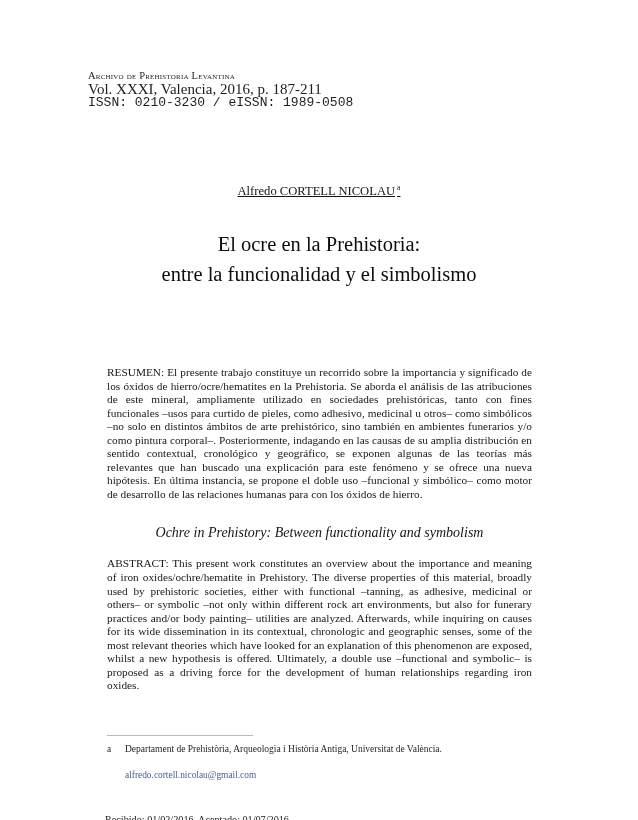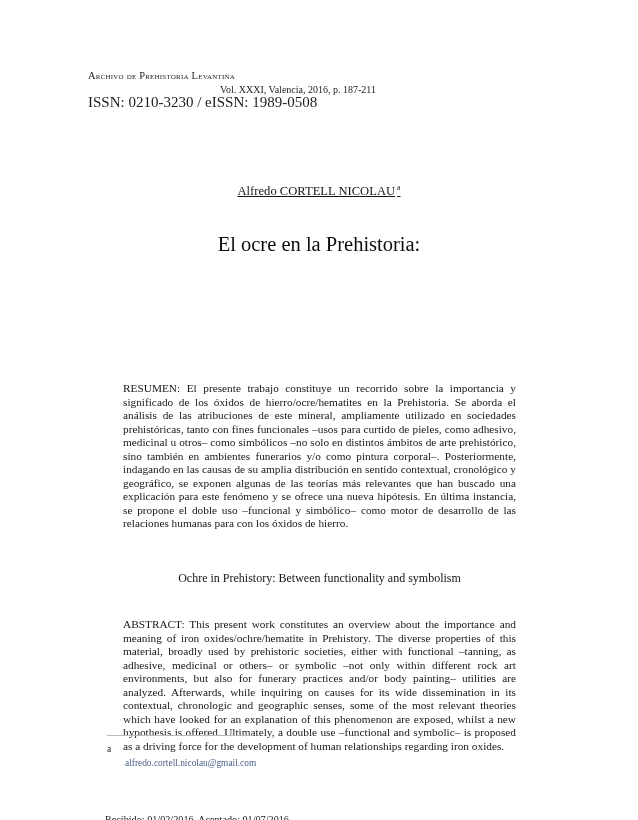--- a/index.html
+++ b/index.html
@@ -33,29 +33,29 @@
     line-height: 13.6px;
   }
   .masthead-journal {
     font-variant: small-caps;
     font-size: 10.5px;
     letter-spacing: 0.2px;
     color: #232323;
     white-space: nowrap;
   }
   .masthead-volume {
-    font-size: 10px;
-    color: #1d1d1d;
-    white-space: nowrap;
-    text-align: center;
-  }
-  .masthead-issn {
     font-size: 15px;
     color: #1d1d1d;
     white-space: nowrap;
+  }
+  .masthead-issn {
+    font-size: 13px;
+    color: #1d1d1d;
+    white-space: nowrap;
+    font-family: Liberation Mono, monospace;
   }
 
   
   .author-line {
     position: absolute;
     left: 0;
     top: 166px;
     width: 638px;
     text-align: center;
     font-size: 12.6px;
@@ -82,39 +82,40 @@
   .title-line { display: block; white-space: nowrap; }
 
   
   .content {
     position: absolute;
     left: 107px;
     top: 349px;
     width: 425px;
   }
   p.para {
-    margin: 16px;
+    margin: 0;
     font-size: 11.3px;
     line-height: 13.55px;
     text-align: justify;
     text-justify: inter-word;
     color: #171717;
     hyphens: none;
     font-family: Liberation Serif, serif;
   }
   p.para.gap-above { margin-top: 10.5px; }
 
   .section-lead { }
 
   .subtitle-en {
     margin: 0;
     padding-top: 24px;
     padding-bottom: 16px;
     text-align: center;
-    font-size: 12px;
+    font-style: italic;
+    font-size: 14px;
     color: #141414;
   }
 
   
   .footnote-rule {
     position: absolute;
     left: 107px;
     top: 718px;
     width: 146px;
     height: 1px;
@@ -167,36 +168,38 @@
     <div class="masthead-volume">Vol. XXXI, Valencia, 2016, p. 187-211</div>
     <div class="masthead-issn">ISSN: 0210-3230 / eISSN: 1989-0508</div>
   </div>
 
   <div class="author-line">
     <span>Alfredo CORTELL NICOLAU</span><span class="author-sup">a</span>
   </div>
 
   <div class="title-block">
     <span class="title-line">El ocre en la Prehistoria:</span>
+    <span class="title-line">entre la funcionalidad y el simbolismo</span>
   </div>
 
   <div class="content">
     <p class="para section-lead">RESUMEN: El presente trabajo constituye un recorrido sobre la importancia y significado de los óxidos de hierro/ocre/hematites en la Prehistoria. Se aborda el análisis de las atribuciones de este mineral, ampliamente utilizado en sociedades prehistóricas, tanto con fines funcionales –usos para curtido de pieles, como adhesivo, medicinal u otros– como simbólicos –no solo en distintos ámbitos de arte prehistórico, sino también en ambientes funerarios y/o como pintura corporal–. Posteriormente, indagando en las causas de su amplia distribución en sentido contextual, cronológico y geográfico, se exponen algunas de las teorías más relevantes que han buscado una explicación para este fenómeno y se ofrece una nueva hipótesis. En última instancia, se propone el doble uso –funcional y simbólico– como motor de desarrollo de las relaciones humanas para con los óxidos de hierro.</p>
 
     <p class="subtitle-en">Ochre in Prehistory: Between functionality and symbolism</p>
 
     <p class="para">ABSTRACT: This present work constitutes an overview about the importance and meaning of iron oxides/ochre/hematite in Prehistory. The diverse properties of this material, broadly used by prehistoric societies, either with functional –tanning, as adhesive, medicinal or others– or symbolic –not only within different rock art environments, but also for funerary practices and/or body painting– utilities are analyzed. Afterwards, while inquiring on causes for its wide dissemination in its contextual, chronologic and geographic senses, some of the most relevant theories which have looked for an explanation of this phenomenon are exposed, whilst a new hypothesis is offered. Ultimately, a double use –functional and symbolic– is proposed as a driving force for the development of human relationships regarding iron oxides.</p>
   </div>
 
   <div class="footnote-rule"></div>
 
   <div class="footnote">
     <div class="footnote-row">
       <span class="footnote-marker">a</span>
       <span class="footnote-body">
+        <span>Departament de Prehistòria, Arqueologia i Història Antiga, Universitat de València.</span>
         <a class="footnote-email" href="#">alfredo.cortell.nicolau@gmail.com</a>
       </span>
     </div>
   </div>
 
   <div class="dates-line">Recibido: 01/02/2016. Aceptado: 01/07/2016.</div>
 
 </div>
 
 </body></html>

